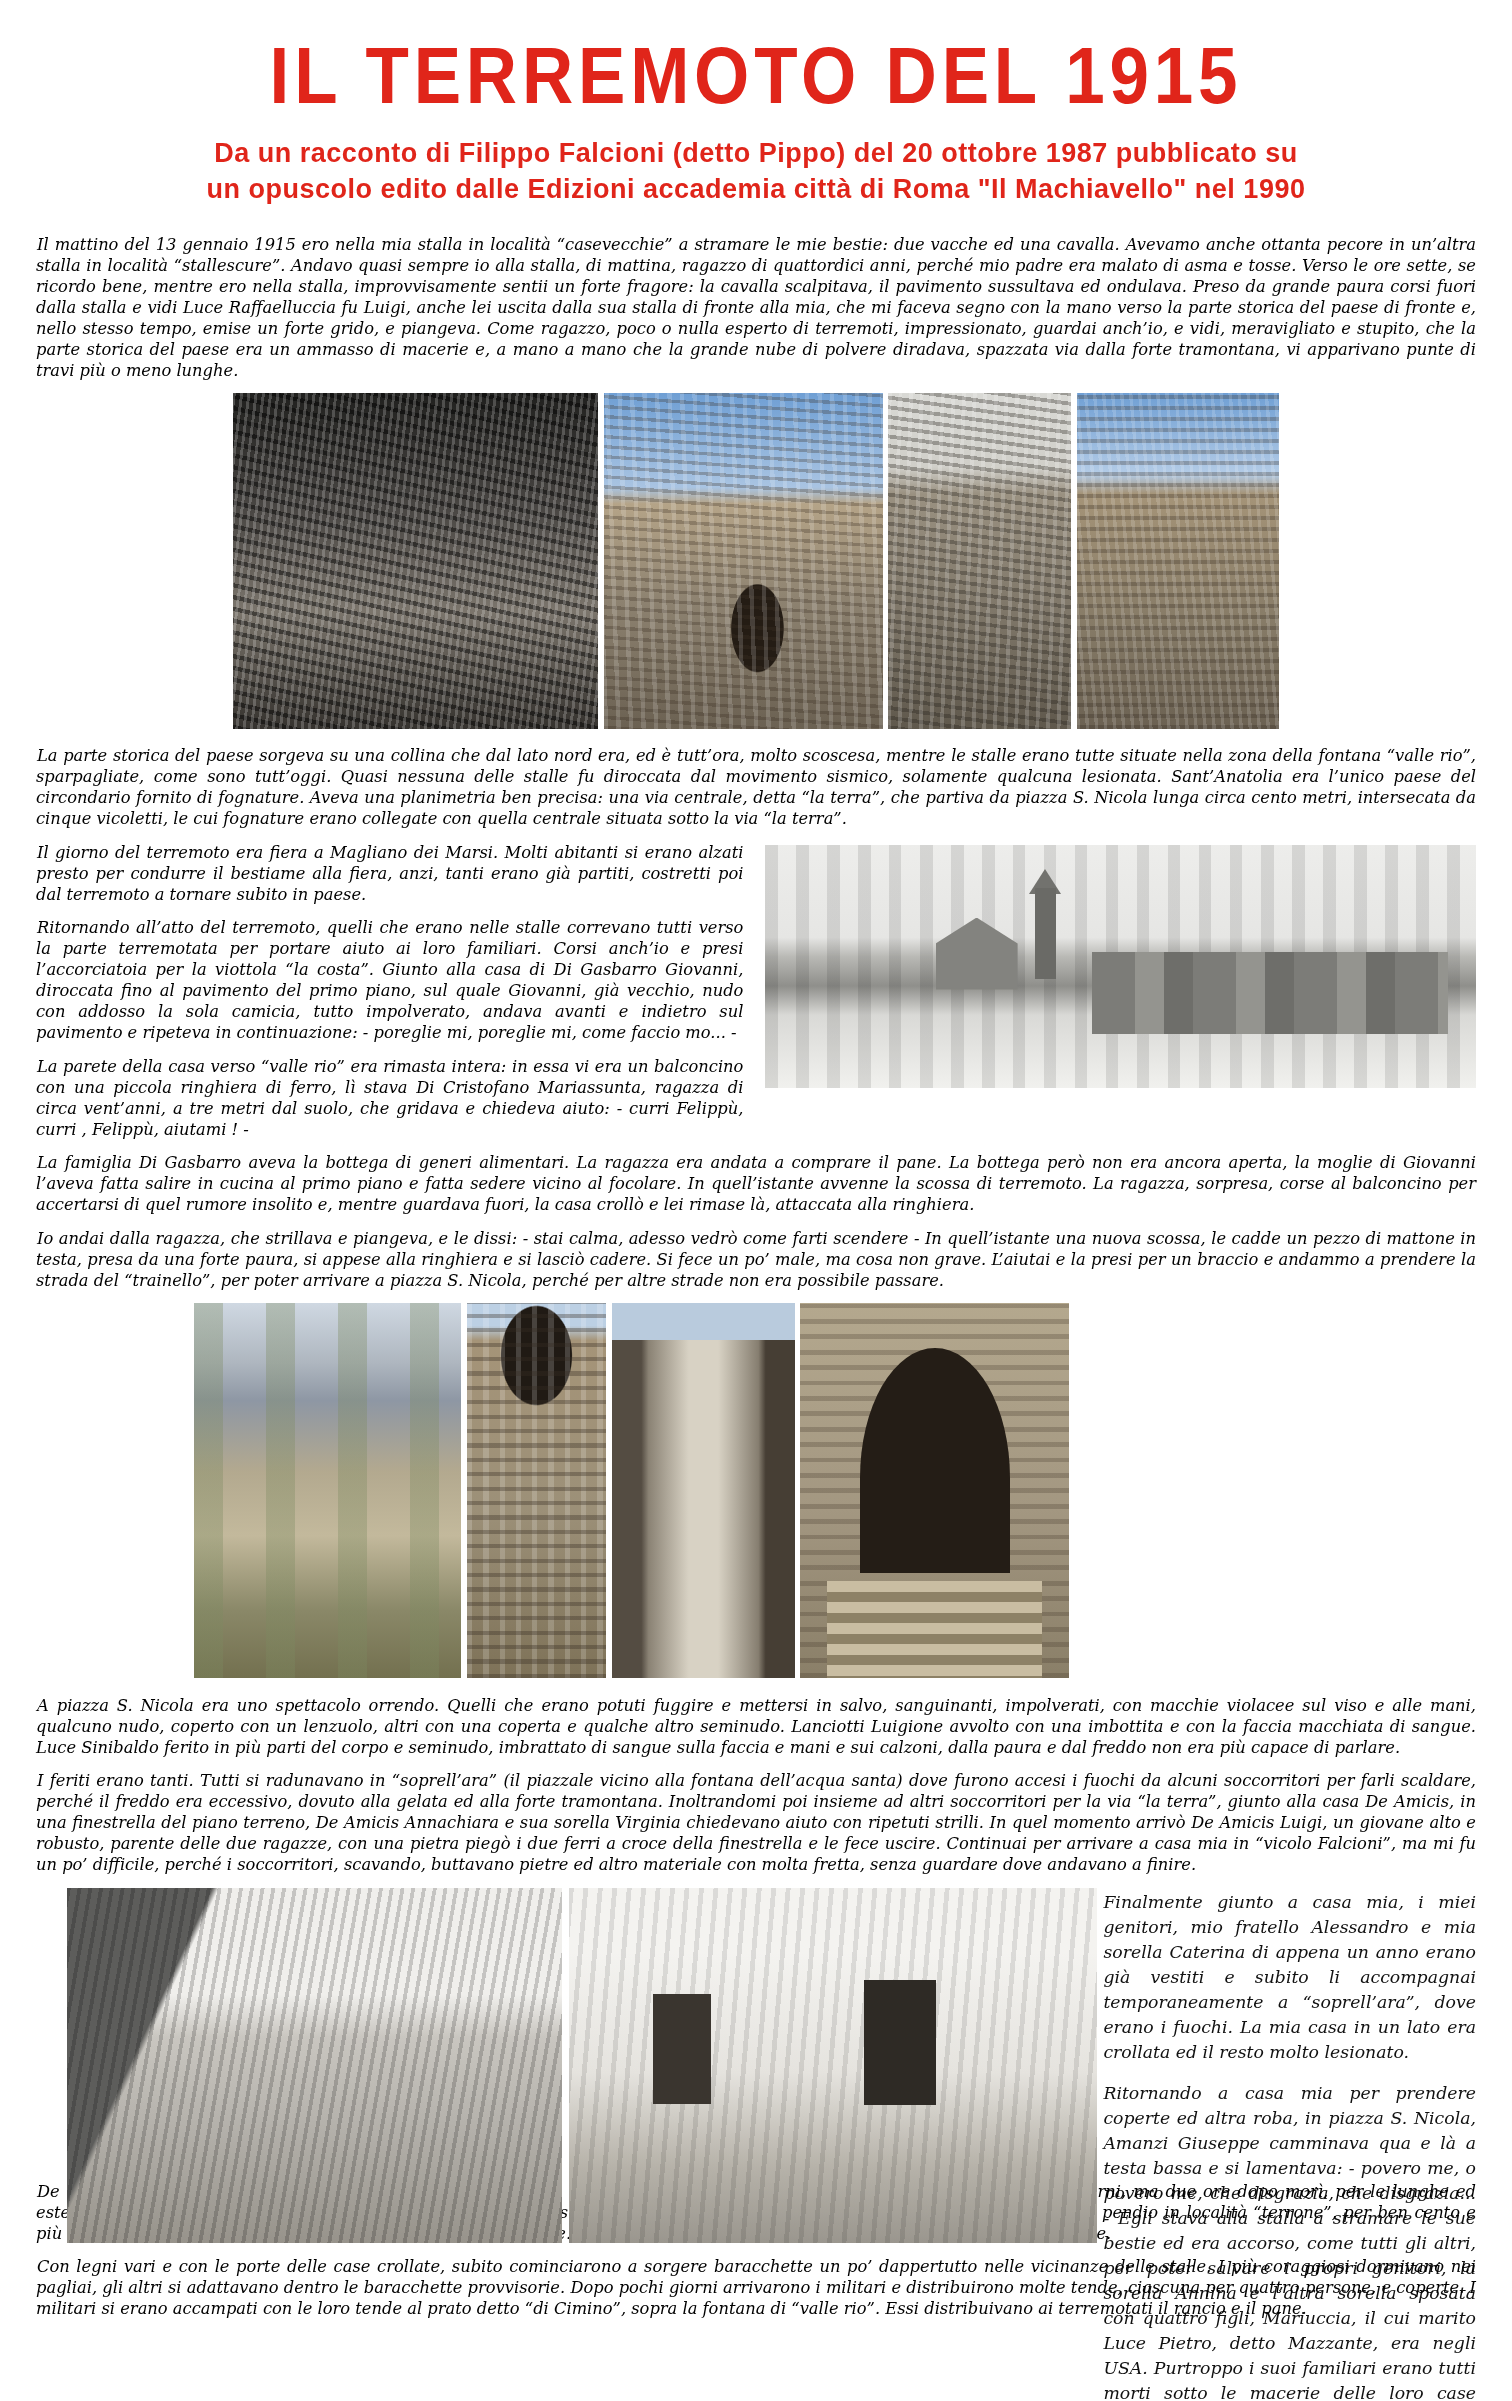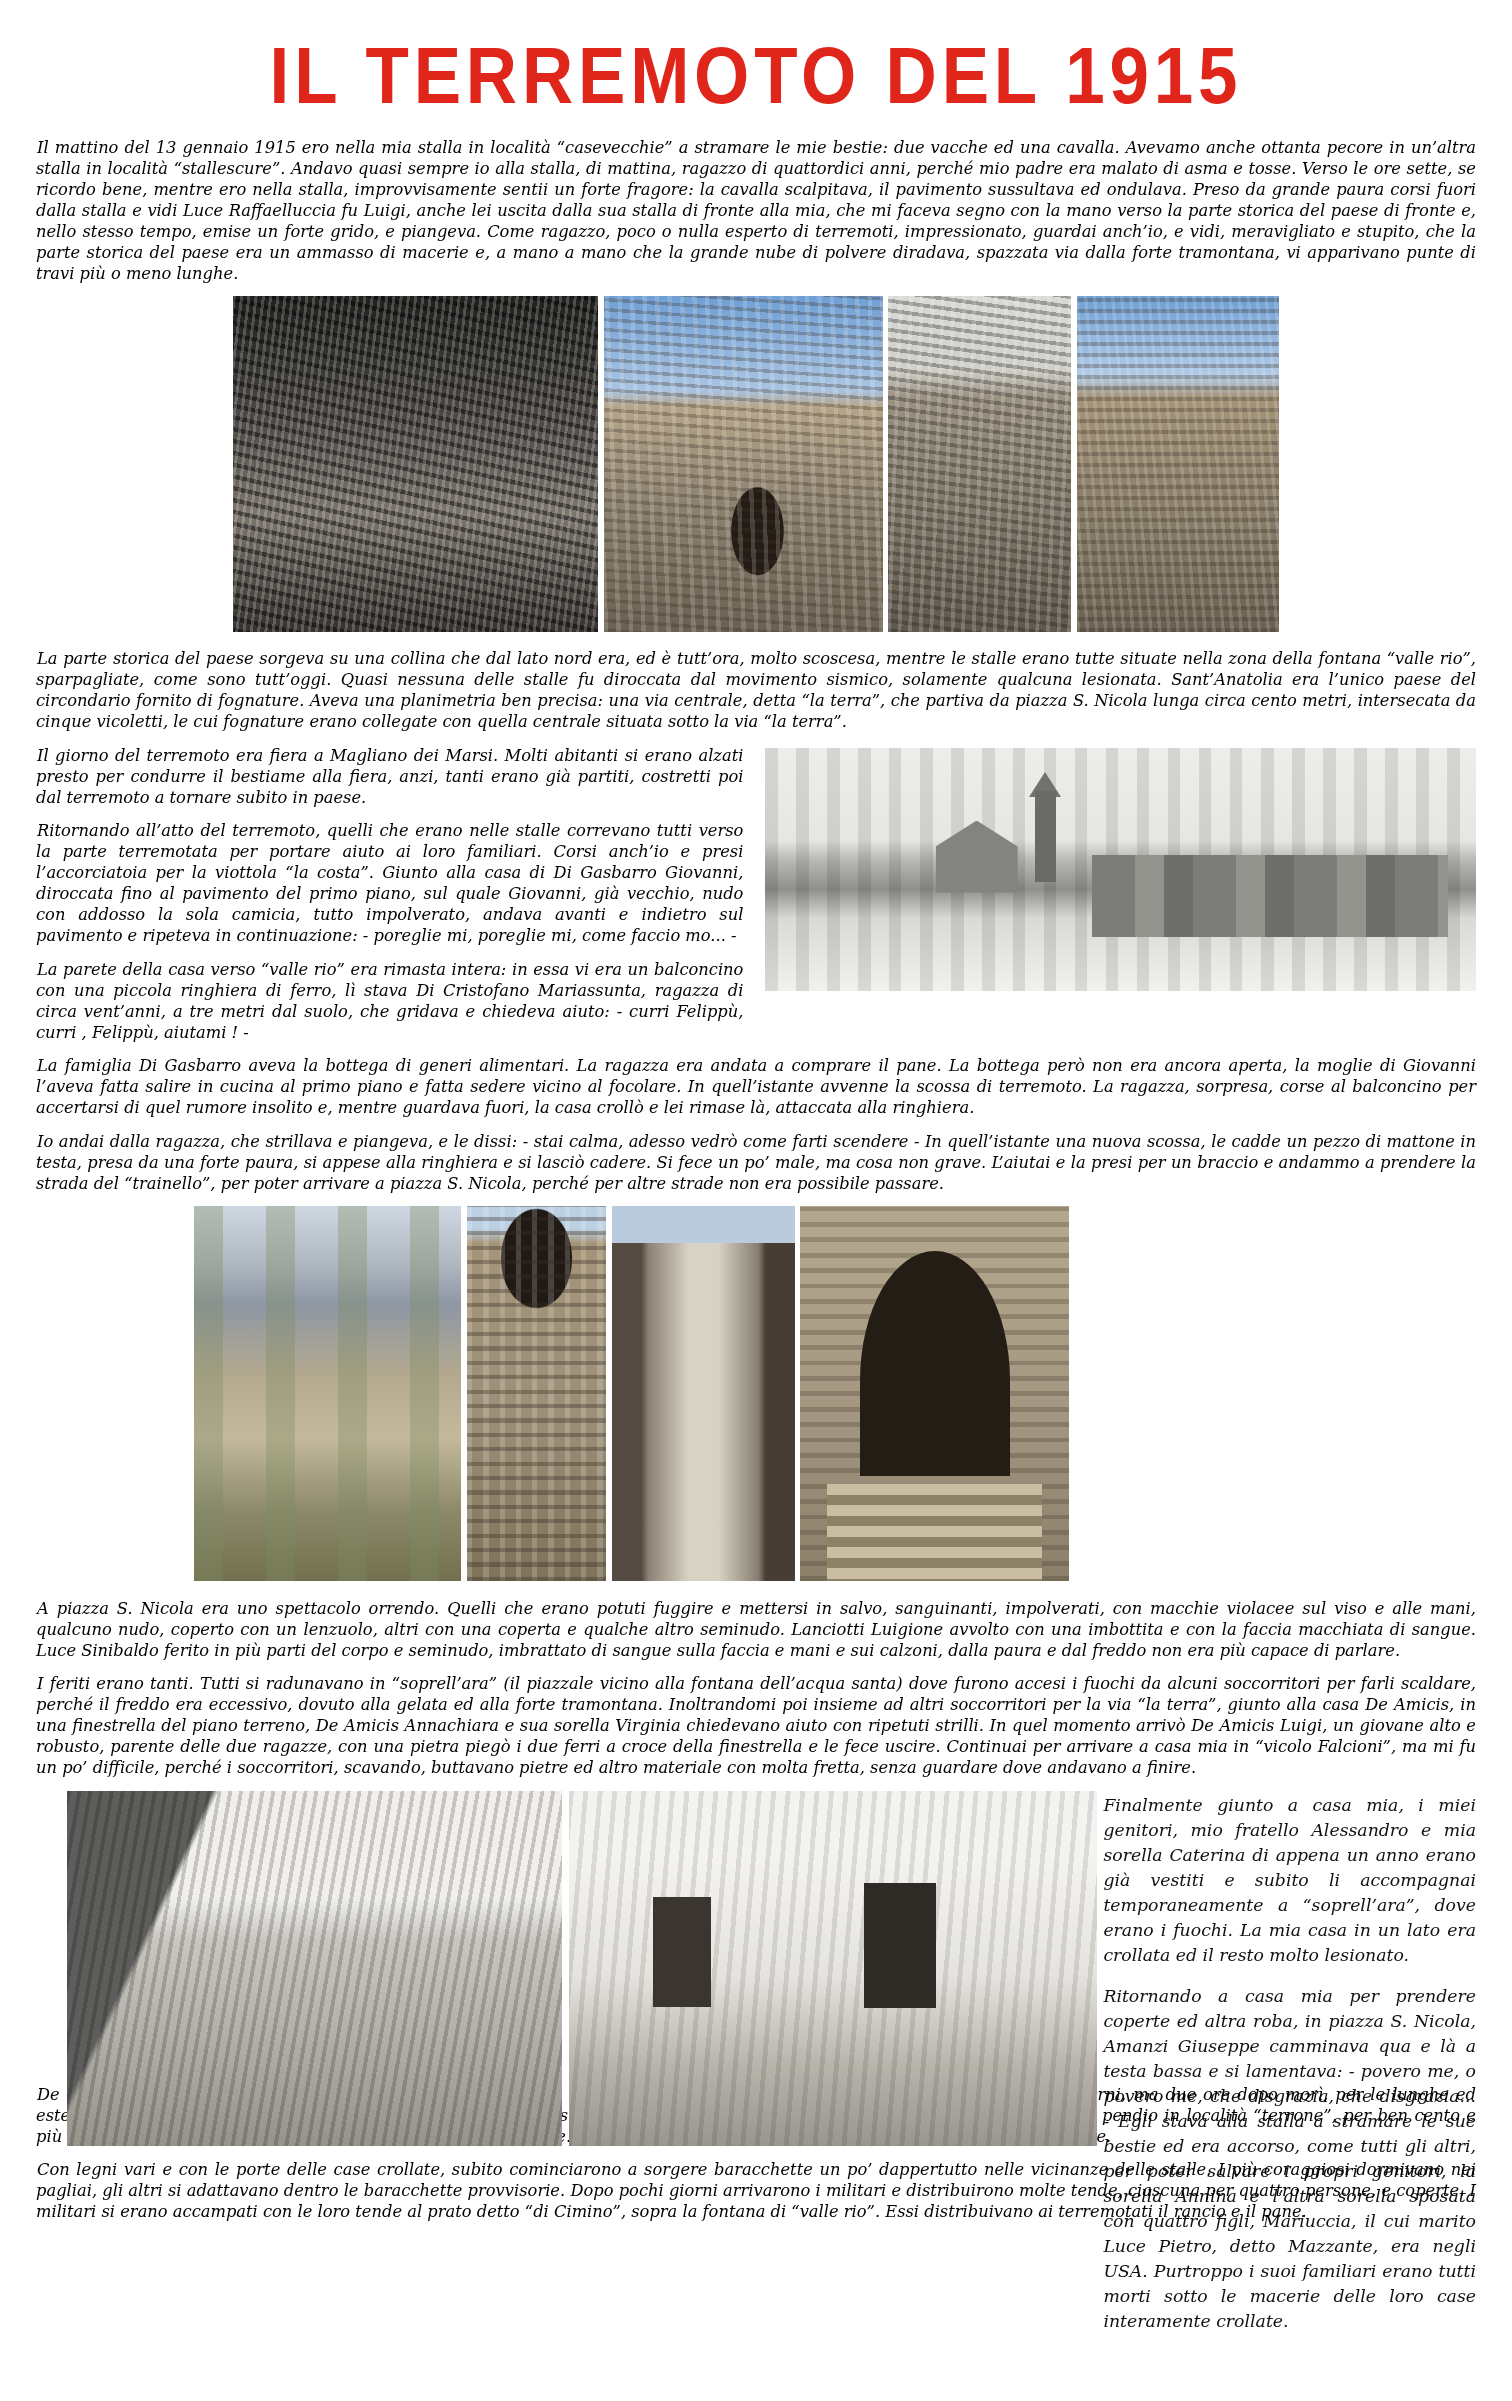--- a/index.html
+++ b/index.html
@@ -92,20 +92,22 @@
   .side-col p{margin:0 0 16.3px 0;}
 </style>
 </head>
 <body>
 
 <div id="page">
   <div class="inner">
 
     <div class="title">IL TERREMOTO DEL 1915</div>
     <div class="subtitle">
+      <div>Da un racconto di Filippo Falcioni (detto Pippo) del 20 ottobre 1987 pubblicato su</div>
+      <div>un opuscolo edito dalle Edizioni accademia città di Roma "Il Machiavello" nel 1990</div>
     </div>
 
     <p class="para" style="margin-top:27px;">Il mattino del 13 gennaio 1915 ero nella mia stalla in località “casevecchie” a stramare le mie bestie: due vacche ed una cavalla. Avevamo anche ottanta pecore in un’altra stalla in località “stallescure”. Andavo quasi sempre io alla stalla, di mattina, ragazzo di quattordici anni, perché mio padre era malato di asma e tosse. Verso le ore sette, se ricordo bene, mentre ero nella stalla, improvvisamente sentii un forte fragore: la cavalla scalpitava, il pavimento sussultava ed ondulava. Preso da grande paura corsi fuori dalla stalla e vidi Luce Raffaelluccia fu Luigi, anche lei uscita dalla sua stalla di fronte alla mia, che mi faceva segno con la mano verso la parte storica del paese di fronte e, nello stesso tempo, emise un forte grido, e piangeva. Come ragazzo, poco o nulla esperto di terremoti, impressionato, guardai anch’io, e vidi, meravigliato e stupito, che la parte storica del paese era un ammasso di macerie e, a mano a mano che la grande nube di polvere diradava, spazzata via dalla forte tramontana, vi apparivano punte di travi più o meno lunghe.</p>
 
     <div class="row row1">
       <div class="photo ph-dark-rubble" style="width:365px;height:336px;"></div>
       <div class="photo ph-sky-ruin" style="width:279px;height:336px;"></div>
       <div class="photo ph-grey-ruin" style="width:183px;height:336px;"></div>
       <div class="photo ph-sky-ruin2" style="width:202px;height:336px;"></div>
     </div>

